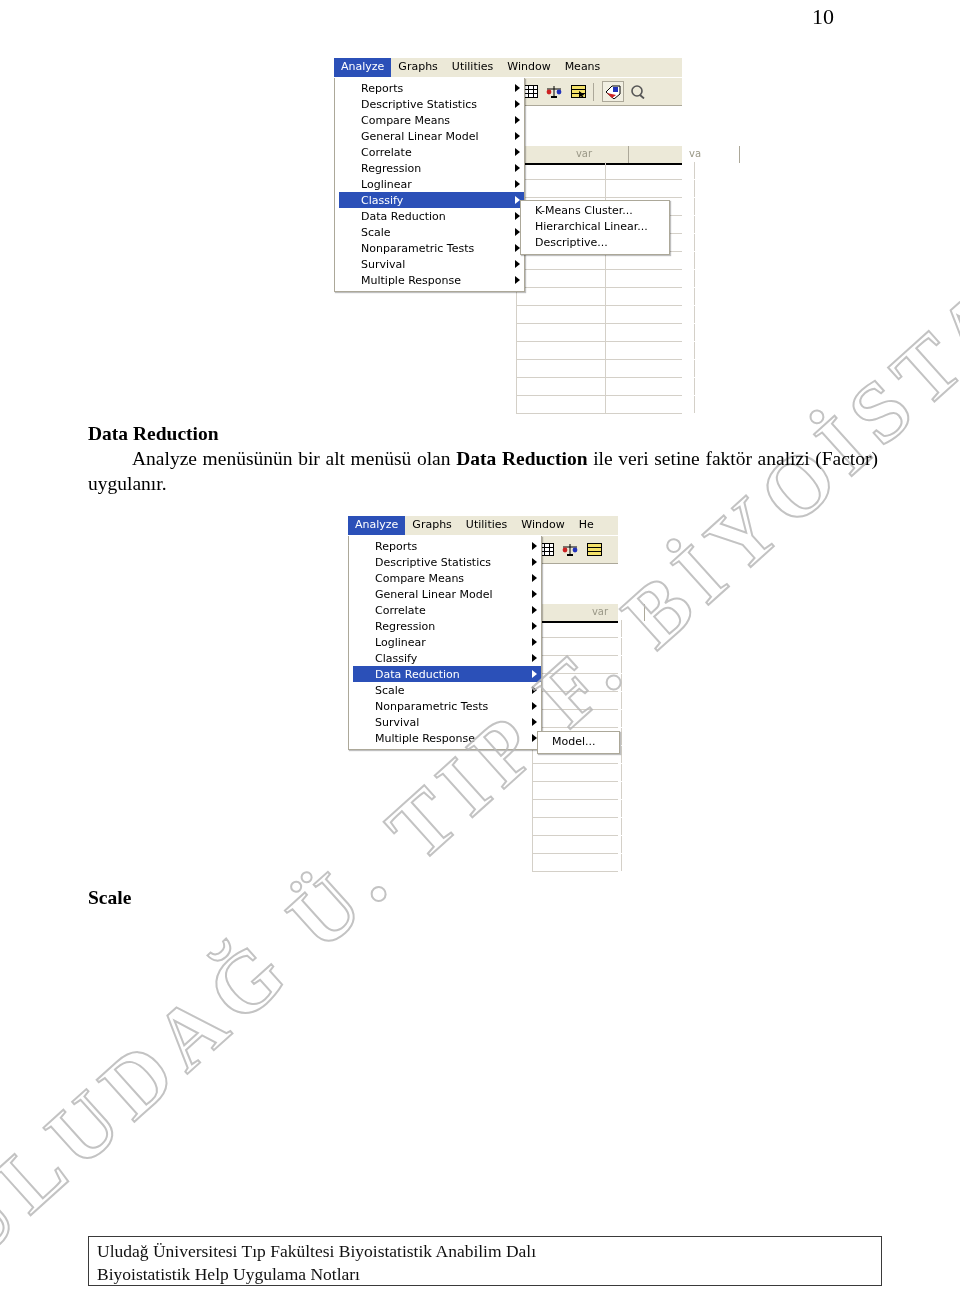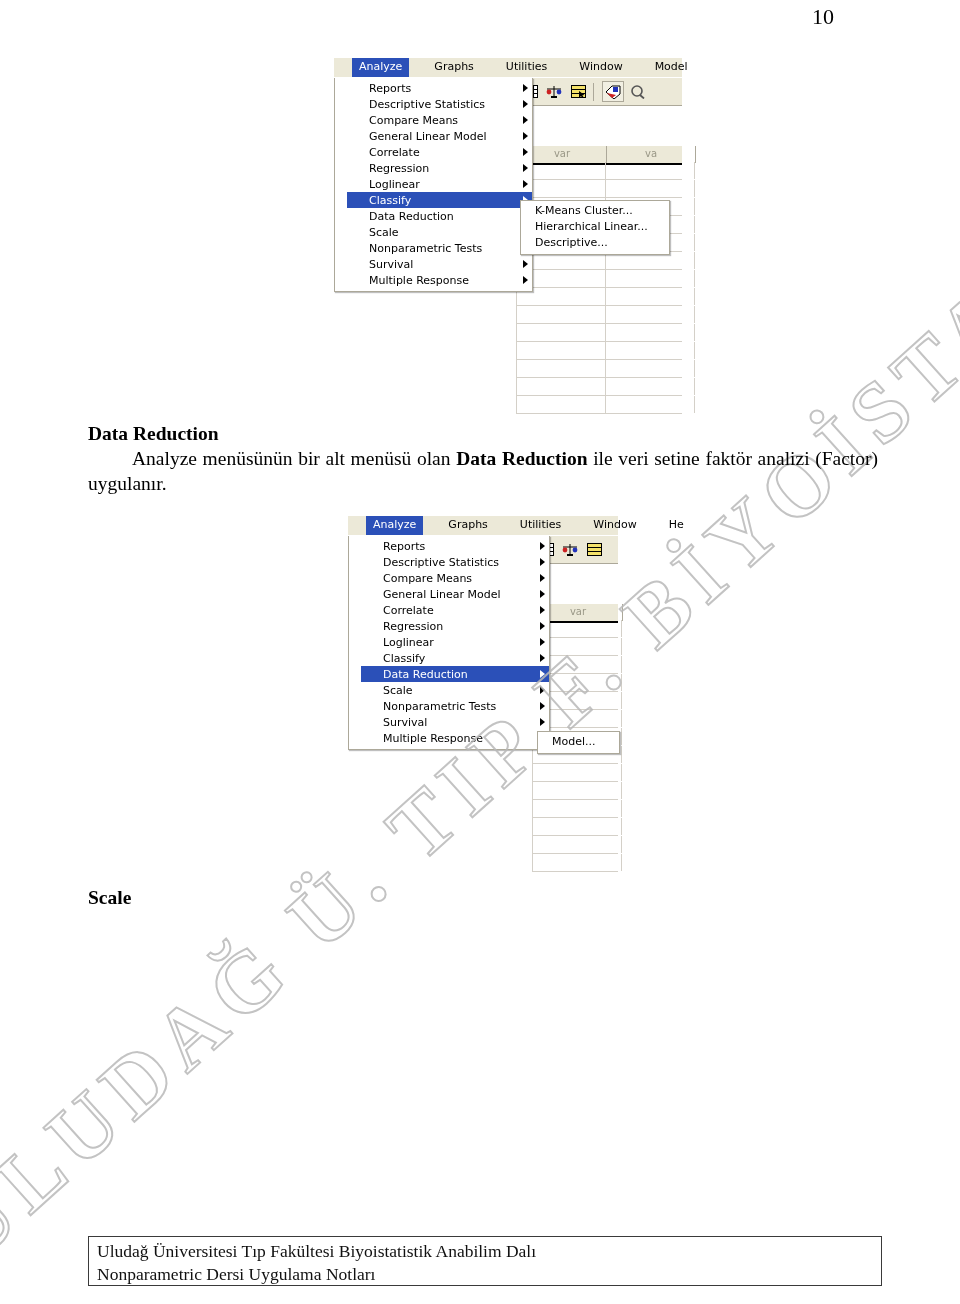--- a/index.html
+++ b/index.html
@@ -63,21 +63,20 @@
     height: 19px;
     background: #ece9d8;
     border-bottom: 1px solid #ffffff;
     font-size: 11px;
     color: #000;
   }
   .menubar .mi {
     padding: 2px 7px 3px 7px;
     line-height: 14px;
     white-space: nowrap;
-    margin-left: 18px;
   }
   .menubar .mi.active {
     background: #2b50b8;
     color: #ffffff;
   }
 
   .worksheet {
     position: relative;
     background: #ffffff;
     height: 100%;
@@ -106,20 +105,21 @@
   .tbsep { width: 4px; height: 18px; border-left: 1px solid #aca899; margin: 0 3px; }
 
   .gridzone { position: absolute; left: 0; right: 0; top: 29px; bottom: 0; }
   .colhdr {
     position: absolute; left: 0; right: 0; top: 38px;
     height: 17px;
     background: #ece9d8;
     border-top: 1px solid #ffffff;
     border-bottom: 2px solid #000000;
     display: flex;
+    gap: 22px;
   }
   .colhdr .corner { width: 28px; border-right: 2px solid #000; }
   .colhdr .ch {
     flex: 0 0 88px;
     border-right: 1px solid #aca899;
     text-align: center;
     font-size: 10px;
     color: #9a9887;
     line-height: 16px;
   }
@@ -127,21 +127,21 @@
   .grow { height: 17px; border-bottom: 1px solid #d4d0c8; display: flex; }
   .grow .rc { width: 28px; border-right: 1px solid #d4d0c8; }
   .grow .gc { flex: 0 0 88px; border-right: 1px solid #d4d0c8; }
 
   
   .dropdown {
     position: absolute;
     background: #ffffff;
     border: 1px solid #aca899;
     border-top: none;
-    padding: 2px 0 3px 12px;
+    padding: 2px 0 3px 4px;
     font-size: 11px;
     box-shadow: 1px 1px 1px rgba(0,0,0,.25);
   }
   .ditem {
     display: flex;
     align-items: center;
     height: 16px;
     padding: 0 4px 0 22px;
     position: relative;
     white-space: nowrap;
@@ -217,21 +217,21 @@
 
 <div id="page-number">10</div>
 
 <div class="spss" style="left:334px; top:58px; width:348px; height:316px;">
 
   <div class="menubar">
     <div class="mi active">Analyze</div>
     <div class="mi">Graphs</div>
     <div class="mi">Utilities</div>
     <div class="mi">Window</div>
-    <div class="mi">Model</div>
+    <div class="mi">Means</div>
   </div>
 
   <div class="worksheet">
 
     <div class="toolbar" style="left:182px; width:166px;">
       <div class="tbtn">
         <svg width="15" height="13" viewBox="0 0 15 13">
             <rect x="0.5" y="0.5" width="14" height="12" fill="#fff" stroke="#000"></rect>
             <line x1="0" y1="4.5" x2="15" y2="4.5" stroke="#000"></line>
             <line x1="0" y1="8.5" x2="15" y2="8.5" stroke="#000"></line>
@@ -584,14 +584,14 @@
     </div>
   </div>
 </div>
 
 <div class="textblock" style="top:885px;">
   <div class="head">Scale</div>
 </div>
 
 <div id="footer-box">
   <div class="fline">Uludağ Üniversitesi Tıp Fakültesi Biyoistatistik Anabilim Dalı</div>
-  <div class="fline">Nonparametric Dersi Uygulama Notları</div>
+  <div class="fline">Biyoistatistik Help Uygulama Notları</div>
 </div>
 
 </body></html>

